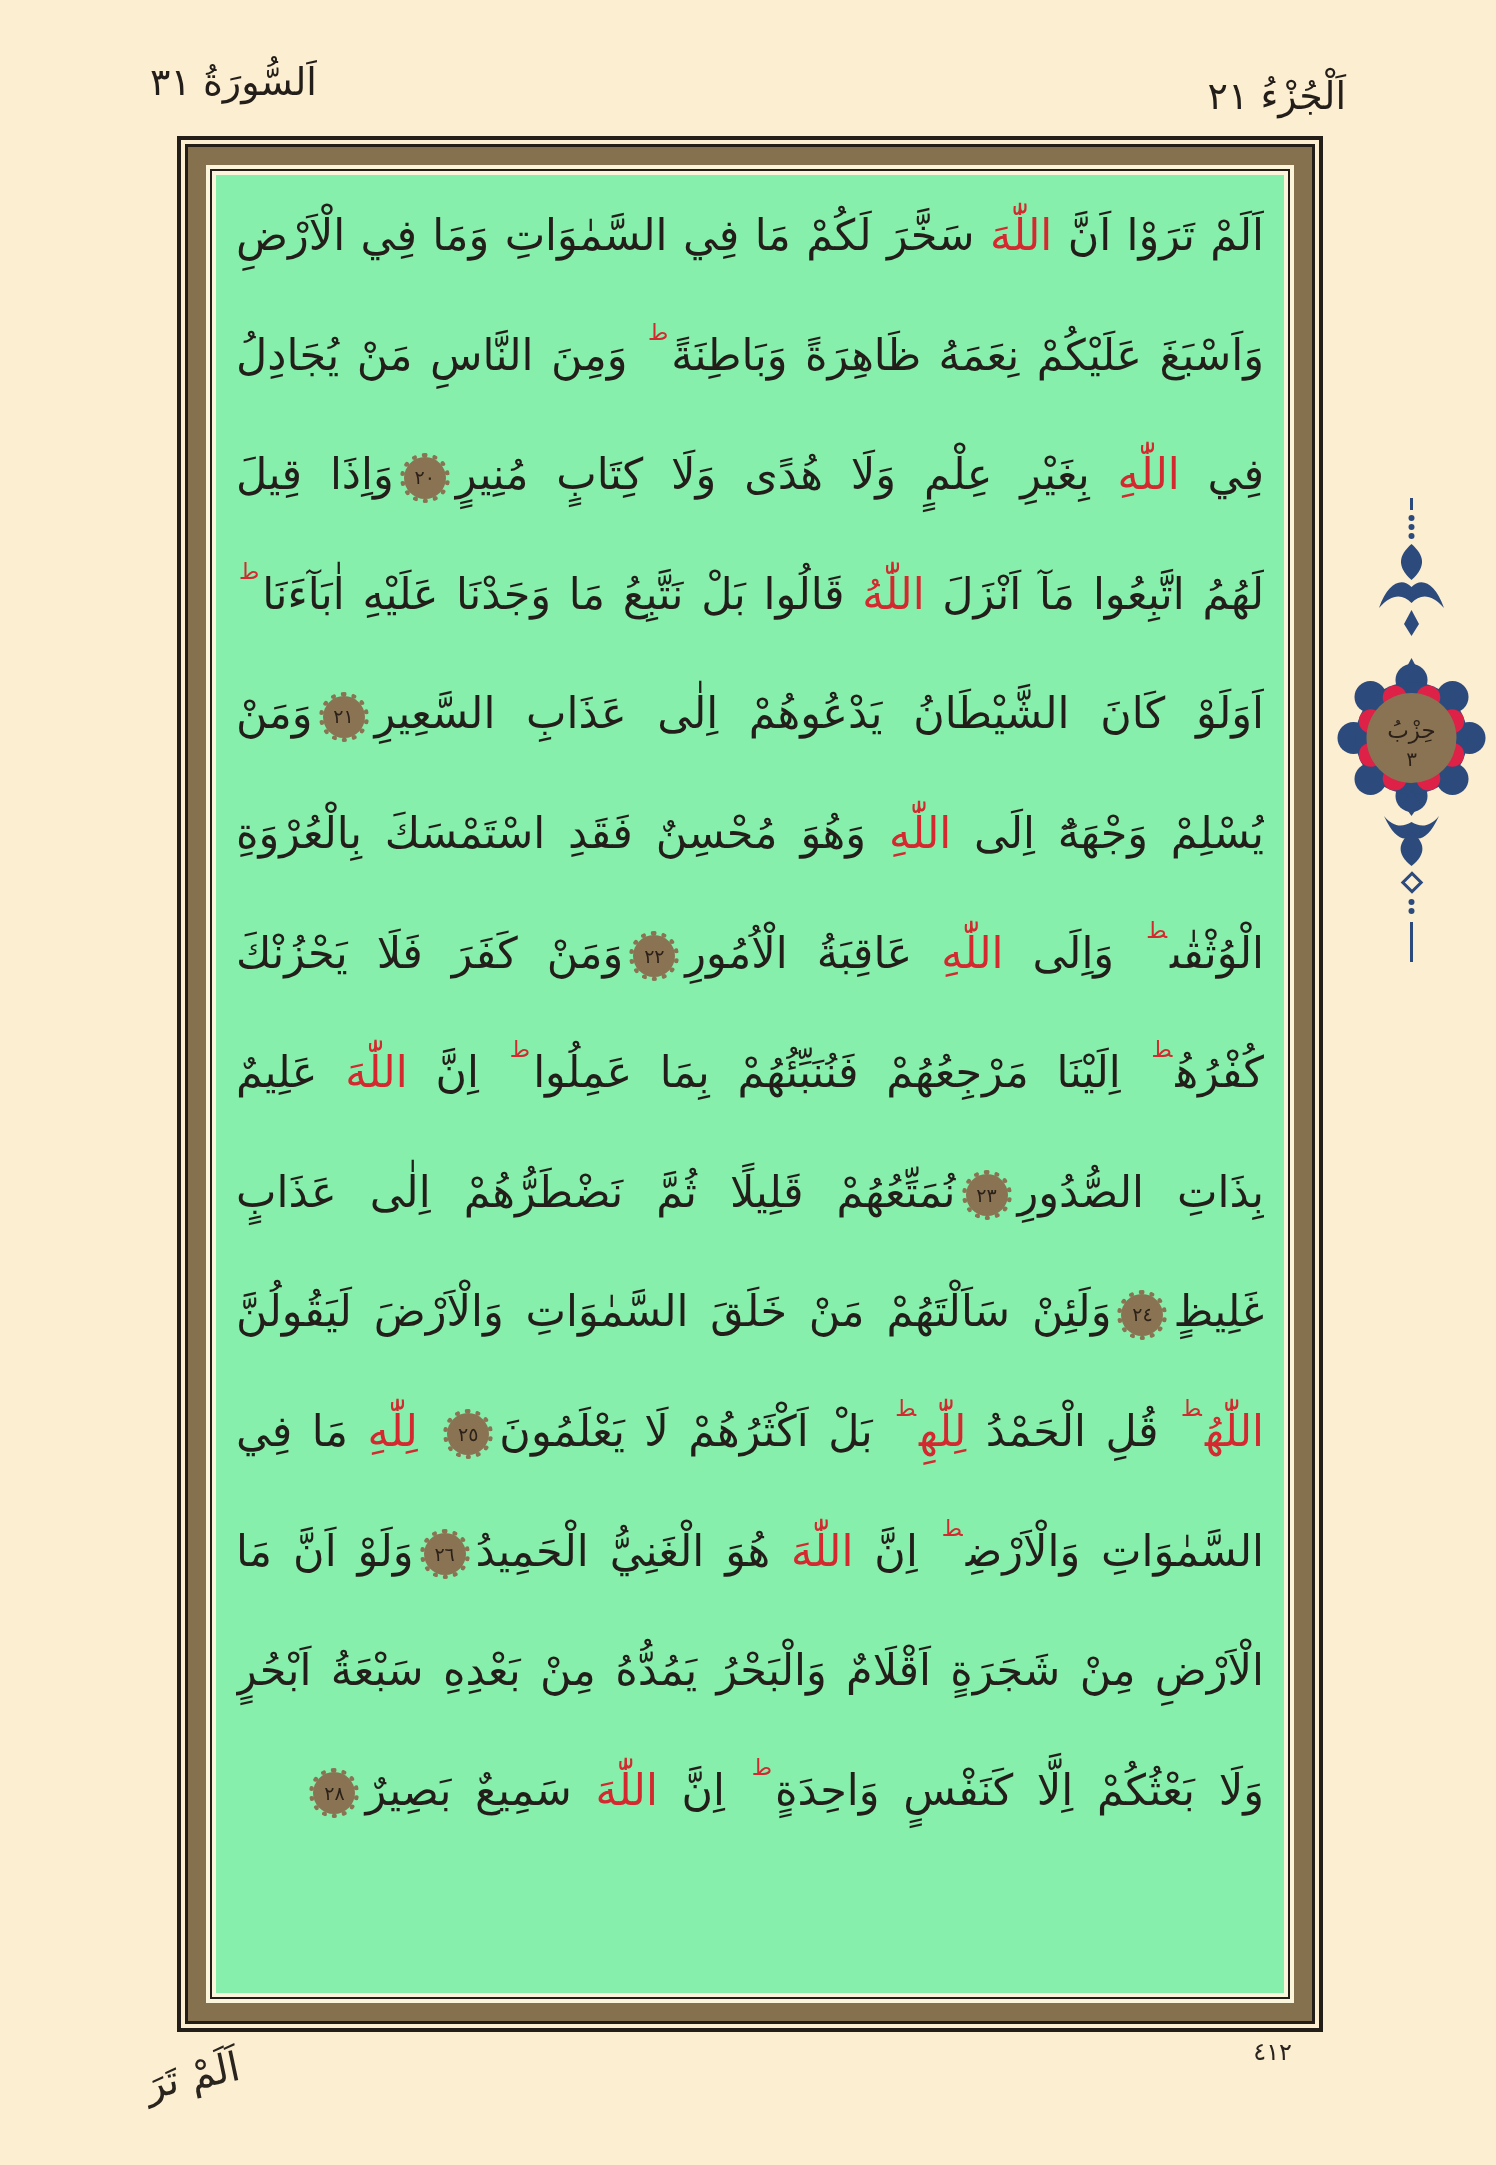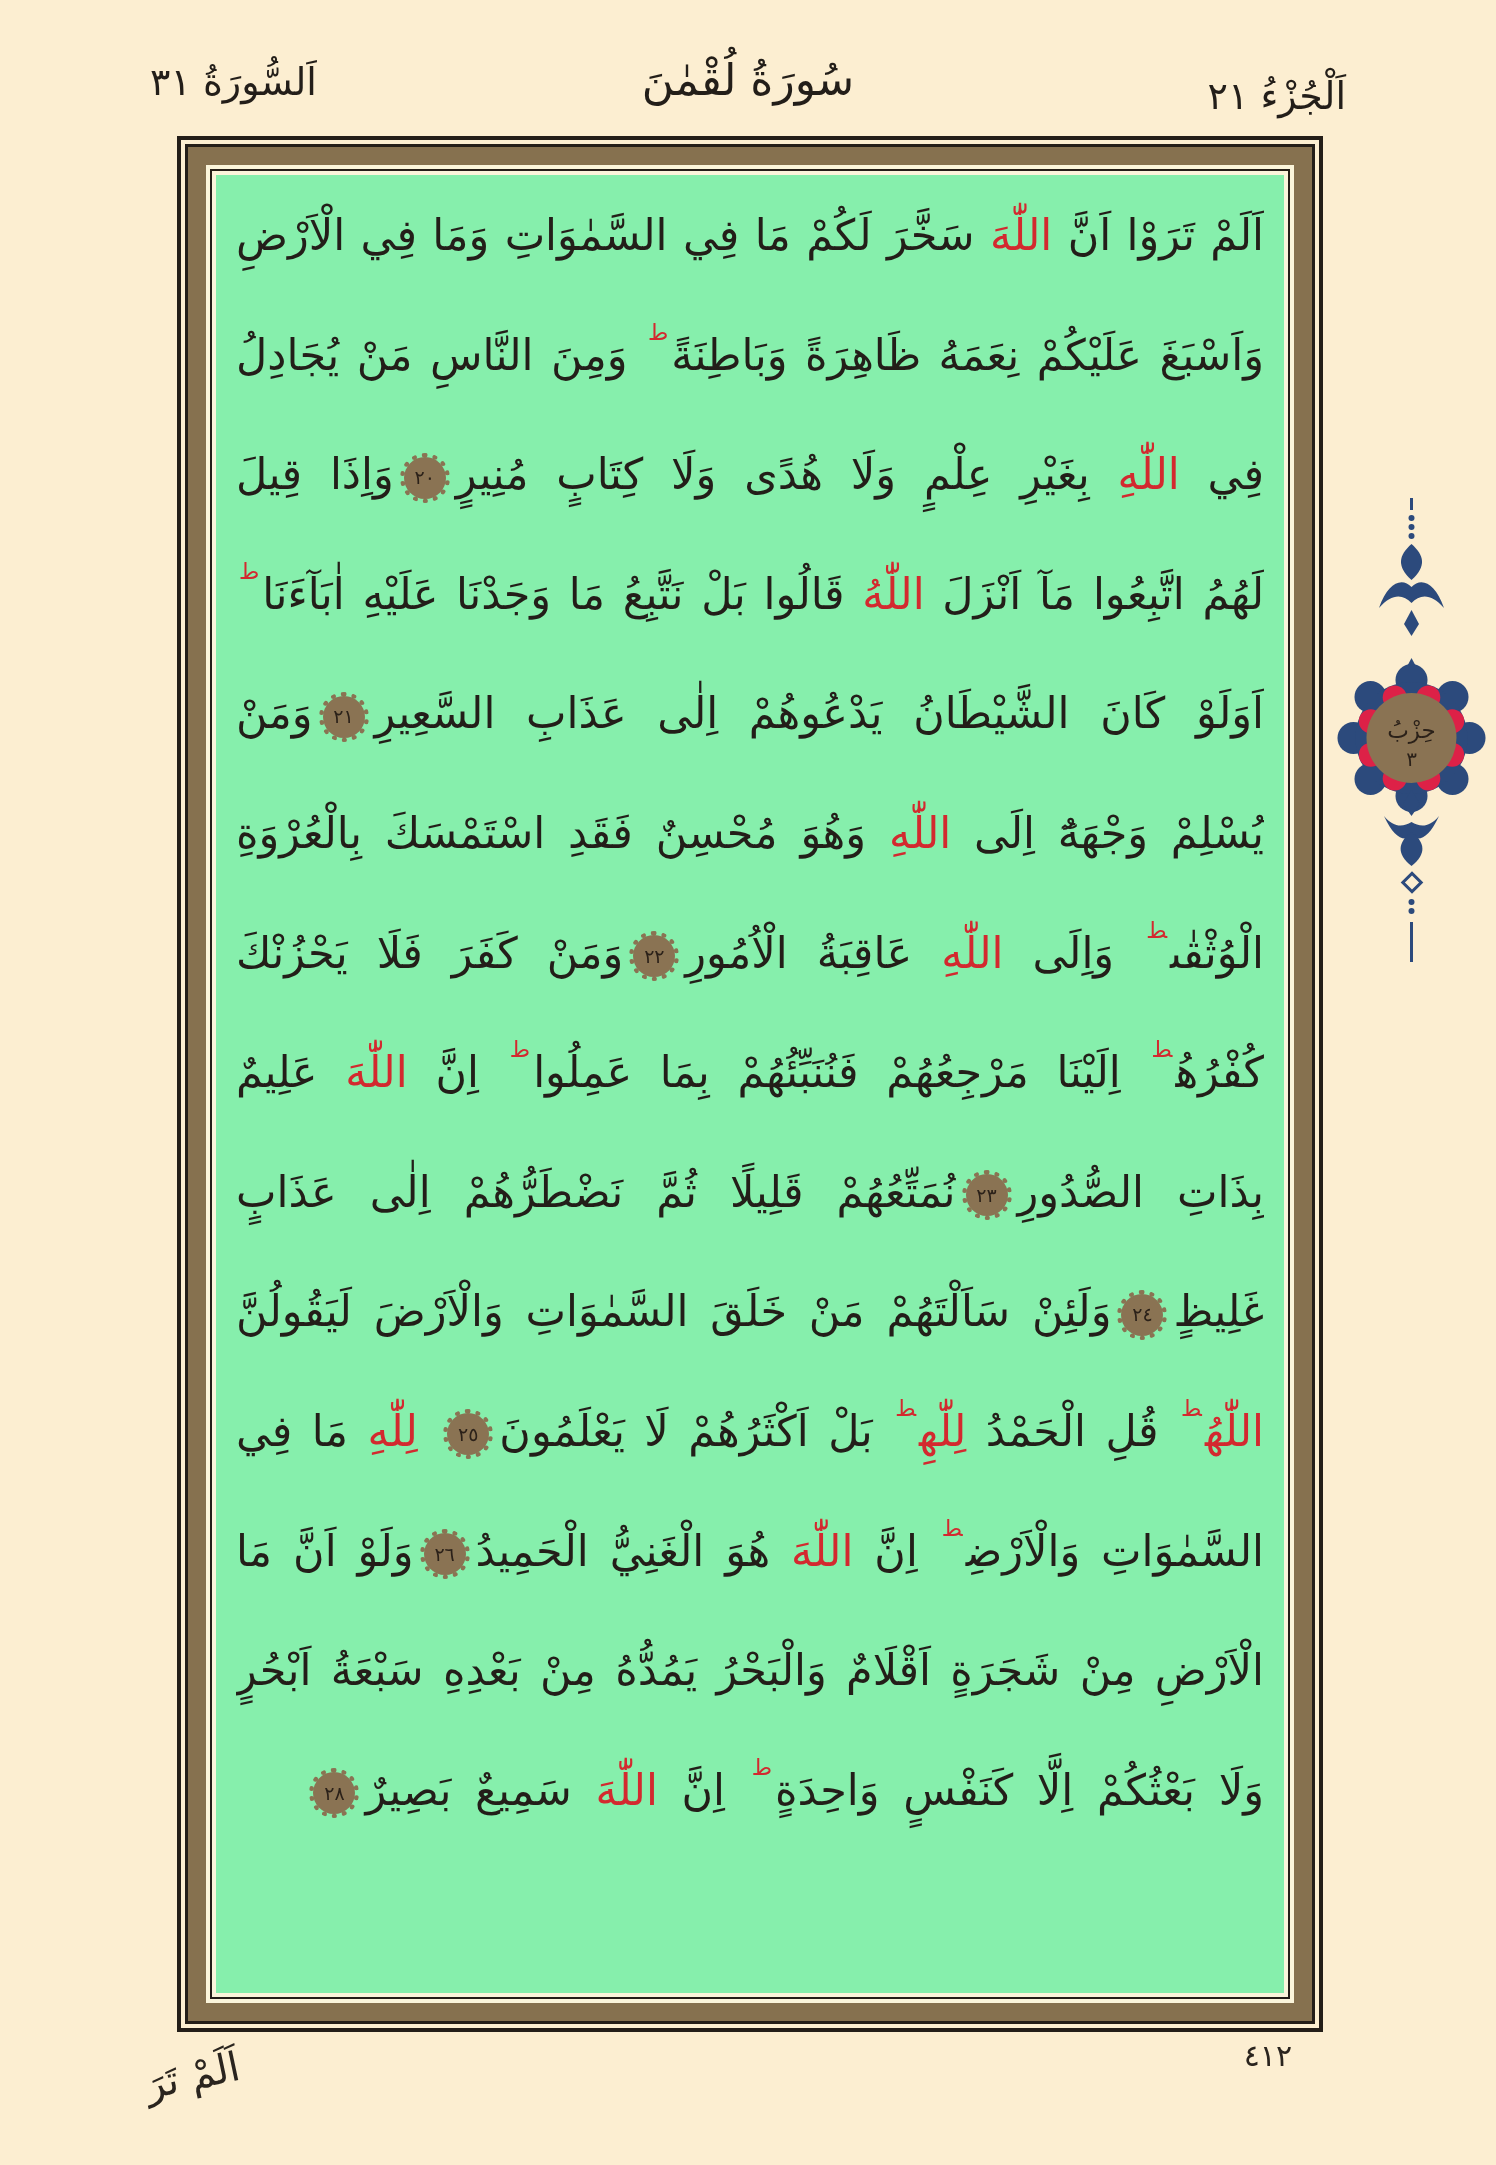--- a/index.html
+++ b/index.html
@@ -34,33 +34,32 @@
   .red{color:#D3292F;}
   .sup{font-size:22px;vertical-align:30px;color:#D3292F;line-height:0;margin:0 3px;}
   .verse-badge{
     display:inline-flex;align-items:center;justify-content:center;
     width:42px;height:42px;border-radius:50%;
     background:#8A7353;outline:5px dotted #8A7353;outline-offset:-1px;
     color:#2B2119;font-size:19px;line-height:1;vertical-align:middle;margin:0 10px;font-family:Liberation Serif, serif;
   }
 
   
-  .pageno{position:absolute;right:204px;top:2038px;font-size:30px;color:#2A241E;}
+  .pageno{position:absolute;right:204px;top:2038px;font-size:24px;color:#2A241E;}
   .catchword{position:absolute;left:150px;top:2062px;font-size:40px;color:#2A241E;
     transform:rotate(-12deg);transform-origin:left bottom;direction:rtl;}
 
   
   .hizb-svg{position:absolute;left:1332px;top:498px;}
 </style>
 </head>
 <body>
 
 <div class="hdr">
   <span class="juz">اَلْجُزْءُ ٢١</span>
-  <span class="title">سُورَةُ لُقْمٰنَ</span>
   <span class="surahno">اَلسُّورَةُ ٣١</span>
 </div>
 
 <div class="frame">
   <div class="f2">
     <div class="f3">
       <div class="f4">
         <div class="f5">
           <div class="text-area">
               <div class="line"><span class="">اَلَمْ تَرَوْا اَنَّ </span><span class="red ">اللّٰهَ</span><span class=""> سَخَّرَ لَكُمْ مَا فِي السَّمٰوَاتِ وَمَا فِي الْاَرْضِ</span></div>

